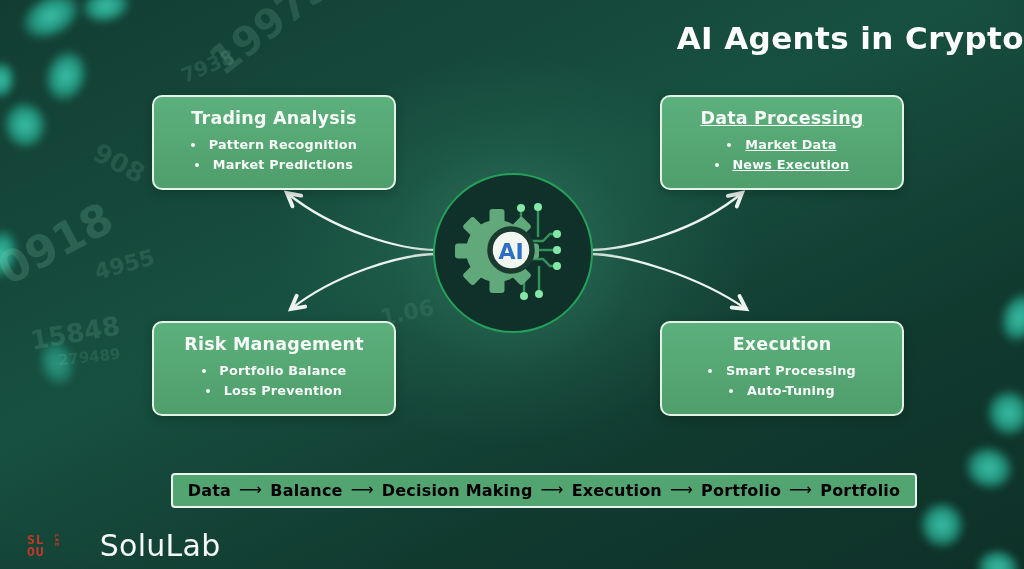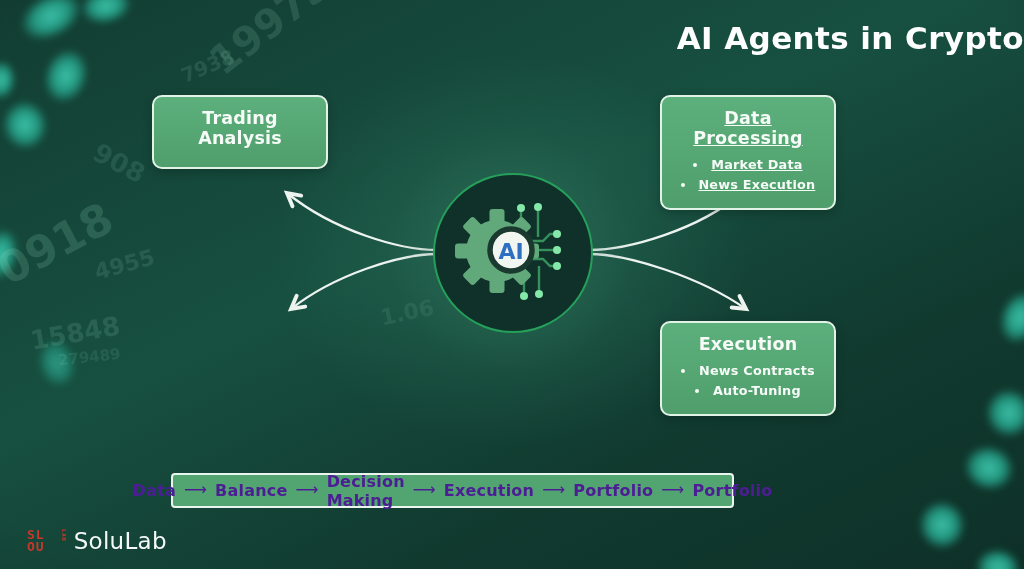--- a/index.html
+++ b/index.html
@@ -10,44 +10,44 @@
       radial-gradient(340px 280px at 50% 44%, rgba(46,116,92,.55), rgba(46,116,92,0) 70%),
       radial-gradient(130% 120% at 50% 48%, rgba(0,0,0,0) 52%, rgba(5,22,18,.55) 100%),
       linear-gradient(155deg,#123d32 0%, #175040 42%, #113a2f 72%, #0e3128 100%);
   }
   .leaf{position:absolute;border-radius:50%;filter:blur(3px);opacity:.85;
     background:radial-gradient(closest-side,#45d6bb 0%,#27a78e 55%,rgba(20,90,75,0) 100%);}
   .bg-num{position:absolute;color:#9fe0c2;font-weight:bold;pointer-events:none;white-space:nowrap;}
   .title{position:absolute;top:20px;left:0;width:100%;text-align:right;
     color:#fdfefd;font-size:31px;font-weight:800;letter-spacing:.4px;
     font-family:"DejaVu Sans","Liberation Sans",sans-serif;}
-  .box{position:absolute;width:176px;box-sizing:border-box;
+  .box{position:absolute;width:244px;box-sizing:border-box;
     background:linear-gradient(180deg,#5cb07c 0%,#4f9e6c 100%);
     border:2px solid #e2f2e7;border-radius:10px;
     padding:11px 6px 12px;text-align:center;color:#f6fbf7;
     box-shadow:0 3px 10px rgba(0,22,16,.28);}
   .box h3{margin:0 0 7px;font-size:17.5px;font-weight:bold;letter-spacing:.2px;}
   .box ul{margin:0;padding:0;list-style:disc inside;}
   .box li{font-size:12.8px;font-weight:bold;line-height:1.6;letter-spacing:.2px;}
   #box-tl{left:152px;top:95px;}
   #box-tr{left:660px;top:95px;text-decoration:underline;}
   #box-bl{left:152px;top:321px;}
   #box-br{left:660px;top:321px;}
-  .flowbar{position:absolute;left:171px;top:473px;width:563px;height:35px;box-sizing:border-box;
+  .flowbar{position:absolute;left:171px;top:473px;width:746px;height:35px;box-sizing:border-box;
     background:#52a470;border:2px solid rgba(243,250,245,.95);border-radius:4px;
     display:flex;align-items:center;justify-content:center;gap:8px;
-    color:#4c1d95;font-size:16px;font-weight:bold;letter-spacing:.2px;}
+    color:#000000;font-size:16px;font-weight:bold;letter-spacing:.2px;}
   .flowbar .arrow{font-weight:normal;font-size:16px;position:relative;top:-1px;}
   .logo{position:absolute;left:27px;top:528px;display:flex;align-items:center;gap:7px;}
-  .logo-mark{display:flex;align-items:stretch;gap:16px;color:#c8372b;}
+  .logo-mark{display:flex;align-items:stretch;gap:9px;color:#c8372b;}
   .logo-mark-main{display:flex;flex-direction:column;font-family:"DejaVu Sans Mono","Liberation Mono",monospace;
     font-size:13px;font-weight:bold;line-height:12px;letter-spacing:1px;}
   .logo-mark-side{writing-mode:vertical-rl;font-size:5.5px;font-weight:bold;letter-spacing:1px;
     font-family:"DejaVu Sans Mono","Liberation Mono",monospace;}
-  .logo-text{color:#f4f8f6;font-size:23px;letter-spacing:.3px;}
+  .logo-text{color:#f4f8f6;font-size:30px;letter-spacing:.3px;margin-left:33px;}
   svg{position:absolute;left:0;top:0;pointer-events:none;}
 </style>
 </head>
 <body>
 
 <div id="stage">
 
   <div class="leaf" style="left:18px;top:-6px;width:66px;height:44px;transform:rotate(-28deg);"></div>
   <div class="leaf" style="left:80px;top:-12px;width:52px;height:36px;transform:rotate(-12deg);"></div>
   <div class="leaf" style="left:44px;top:48px;width:44px;height:56px;transform:rotate(18deg);"></div>
@@ -123,32 +123,43 @@
       <rect x="-7.5" y="-42" width="15" height="16" rx="3" transform="rotate(270)"></rect>
       <rect x="-7.5" y="-42" width="15" height="16" rx="3" transform="rotate(315)"></rect>
       <circle r="31"></circle>
       <circle cx="14" cy="-1" r="21" fill="#f2f6f1" stroke="#1b3a2f" stroke-width="5.5"></circle>
       <text x="14" y="7.5" text-anchor="middle" font-size="22" font-weight="bold" fill="#2e6fc4" font-family="DejaVu Sans, Liberation Sans, sans-serif">AI</text>
     </g>
   </svg>
 
   <div class="box" id="box-tl">
     <h3>Trading Analysis</h3>
+    <ul>
+      <li>Pattern Recognition</li>
+      <li>Market Predictions</li>
+    </ul>
   </div>
   <div class="box" id="box-tr">
     <h3>Data Processing</h3>
     <ul>
       <li>Market Data</li>
       <li>News Execution</li>
     </ul>
   </div>
+  <div class="box" id="box-bl">
+    <h3>Risk Management</h3>
+    <ul>
+      <li>Portfolio Balance</li>
+      <li>Loss Prevention</li>
+    </ul>
+  </div>
   <div class="box" id="box-br">
     <h3>Execution</h3>
     <ul>
-      <li>News Contracts</li>
+      <li>Smart Processing</li>
       <li>Auto-Tuning</li>
     </ul>
   </div>
 
   <div class="flowbar">
     <span>Data</span>
     <span class="arrow">⟶</span>
     <span>Balance</span>
     <span class="arrow">⟶</span>
     <span>Decision Making</span>

